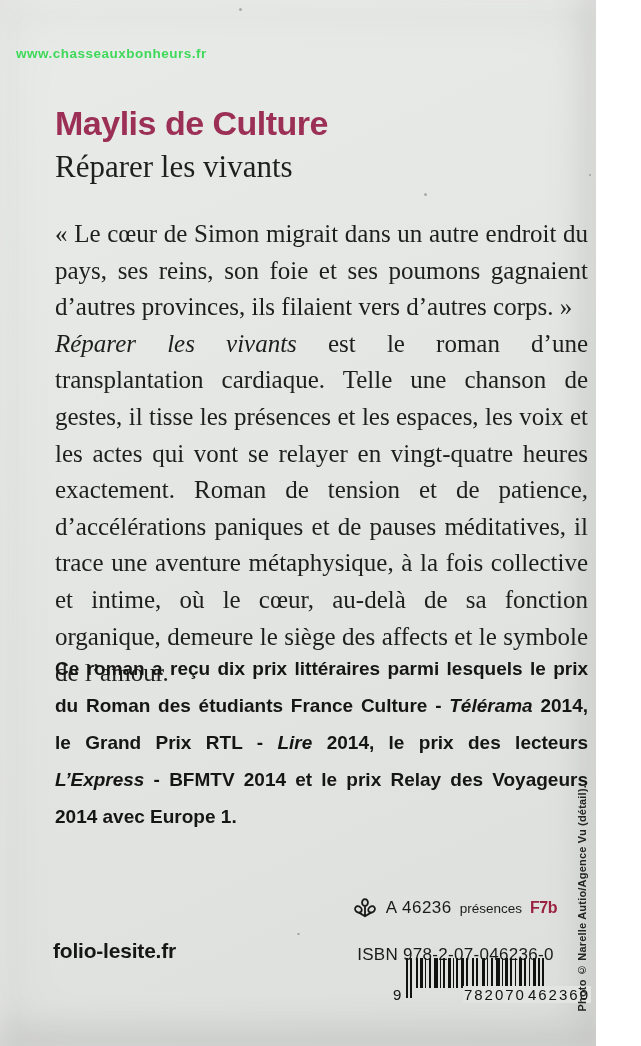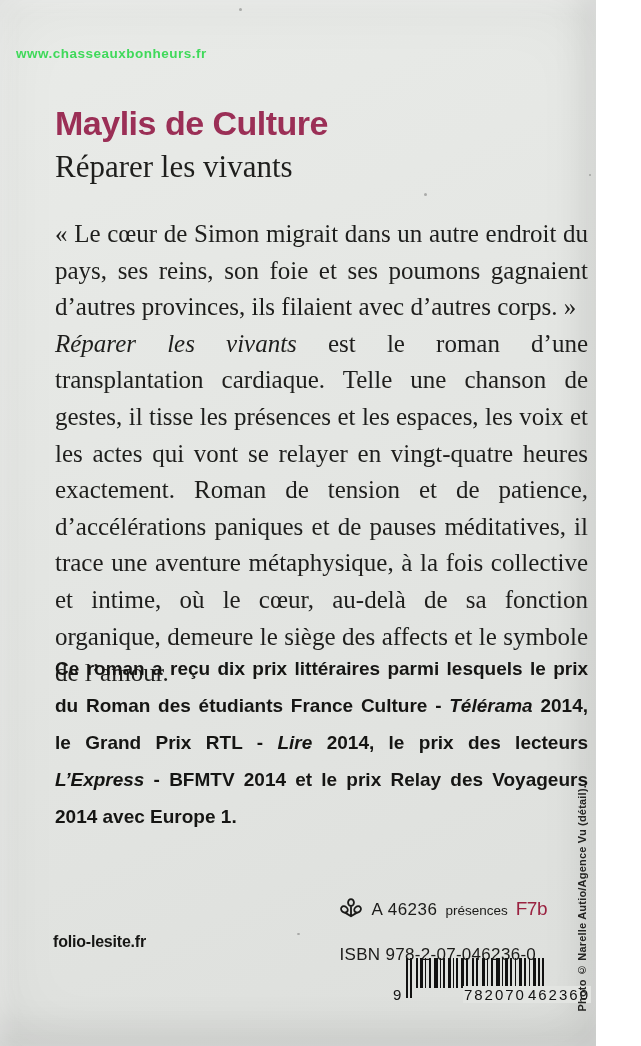--- a/index.html
+++ b/index.html
@@ -76,47 +76,47 @@
     top: 925px;
   }
   .folio-logo {
     font-family: "DejaVu Serif", "Liberation Serif", serif;
     font-size: 57px;
     line-height: 60px;
     letter-spacing: -1px;
     color: #161614;
   }
   .folio-site {
-    margin-top: 8px;
-    font-size: 16px;
+    margin-top: 14px;
+    font-size: 21px;
     font-weight: 700;
     letter-spacing: -0.2px;
     color: #161614;
   }
 
   .footer-right {
     position: absolute;
-    right: 49px;
+    right: 39px;
     top: 898px;
-    text-align: left;
+    text-align: center;
     color: #1b1b19;
   }
   .catalog-row {
     display: flex;
     align-items: baseline;
     justify-content: flex-end;
     gap: 8px;
     white-space: nowrap;
   }
   .catalog-row .emblem { align-self: center; margin-right: 2px; }
   .catalog-code { font-size: 17px; letter-spacing: 0.5px; }
   .category-label { font-size: 13.5px; }
   .category-code {
-    font-size: 19px;
-    font-weight: 400;
+    font-size: 16px;
+    font-weight: 700;
     color: #9a2240;
     letter-spacing: -0.5px;
   }
   .isbn { margin-top: 22px; font-size: 17px; letter-spacing: 0.3px; }
 
   .barcode {
     position: absolute;
     right: 52px;
     top: 958px;
     width: 150px;
@@ -166,21 +166,21 @@
 <body>
 
 <div class="page">
 
   <div class="watermark">www.chasseauxbonheurs.fr</div>
 
   <div class="author">Maylis de Culture</div>
   <div class="book-title">Réparer les vivants</div>
 
   <div class="book-text">
-    <p>« Le cœur de Simon migrait dans un autre endroit du pays, ses reins, son foie et ses poumons gagnaient d’autres provinces, ils filaient avec d’autres corps. »</p>
+    <p>« Le cœur de Simon migrait dans un autre endroit du pays, ses reins, son foie et ses poumons gagnaient d’autres provinces, ils filaient vers d’autres corps. »</p>
     <p><span style="font-style: italic;">Réparer les vivants</span><span> est le roman d’une transplantation cardiaque. Telle une chanson de gestes, il tisse les présences et les espaces, les voix et les actes qui vont se relayer en vingt-quatre heures exactement. Roman de tension et de patience, d’accélérations paniques et de pauses méditatives, il trace une aventure métaphysique, à la fois collective et intime, où le cœur, au-delà de sa fonction organique, demeure le siège des affects et le symbole de l’amour.</span></p>
   </div>
 
   <div class="awards"><span>Ce roman a reçu dix prix littéraires parmi lesquels le prix du Roman des étudiants France Culture - </span><span style="font-style: italic;">Télérama</span><span> 2014, le Grand Prix RTL - </span><span style="font-style: italic;">Lire</span><span> 2014, le prix des lecteurs </span><span style="font-style: italic;">L’Express</span><span> - BFMTV 2014 et le prix Relay des Voyageurs 2014 avec Europe 1.</span></div>
 
   <div class="footer-left">
     <div class="folio-site">folio-lesite.fr</div>
   </div>
 
   <div class="footer-right">

